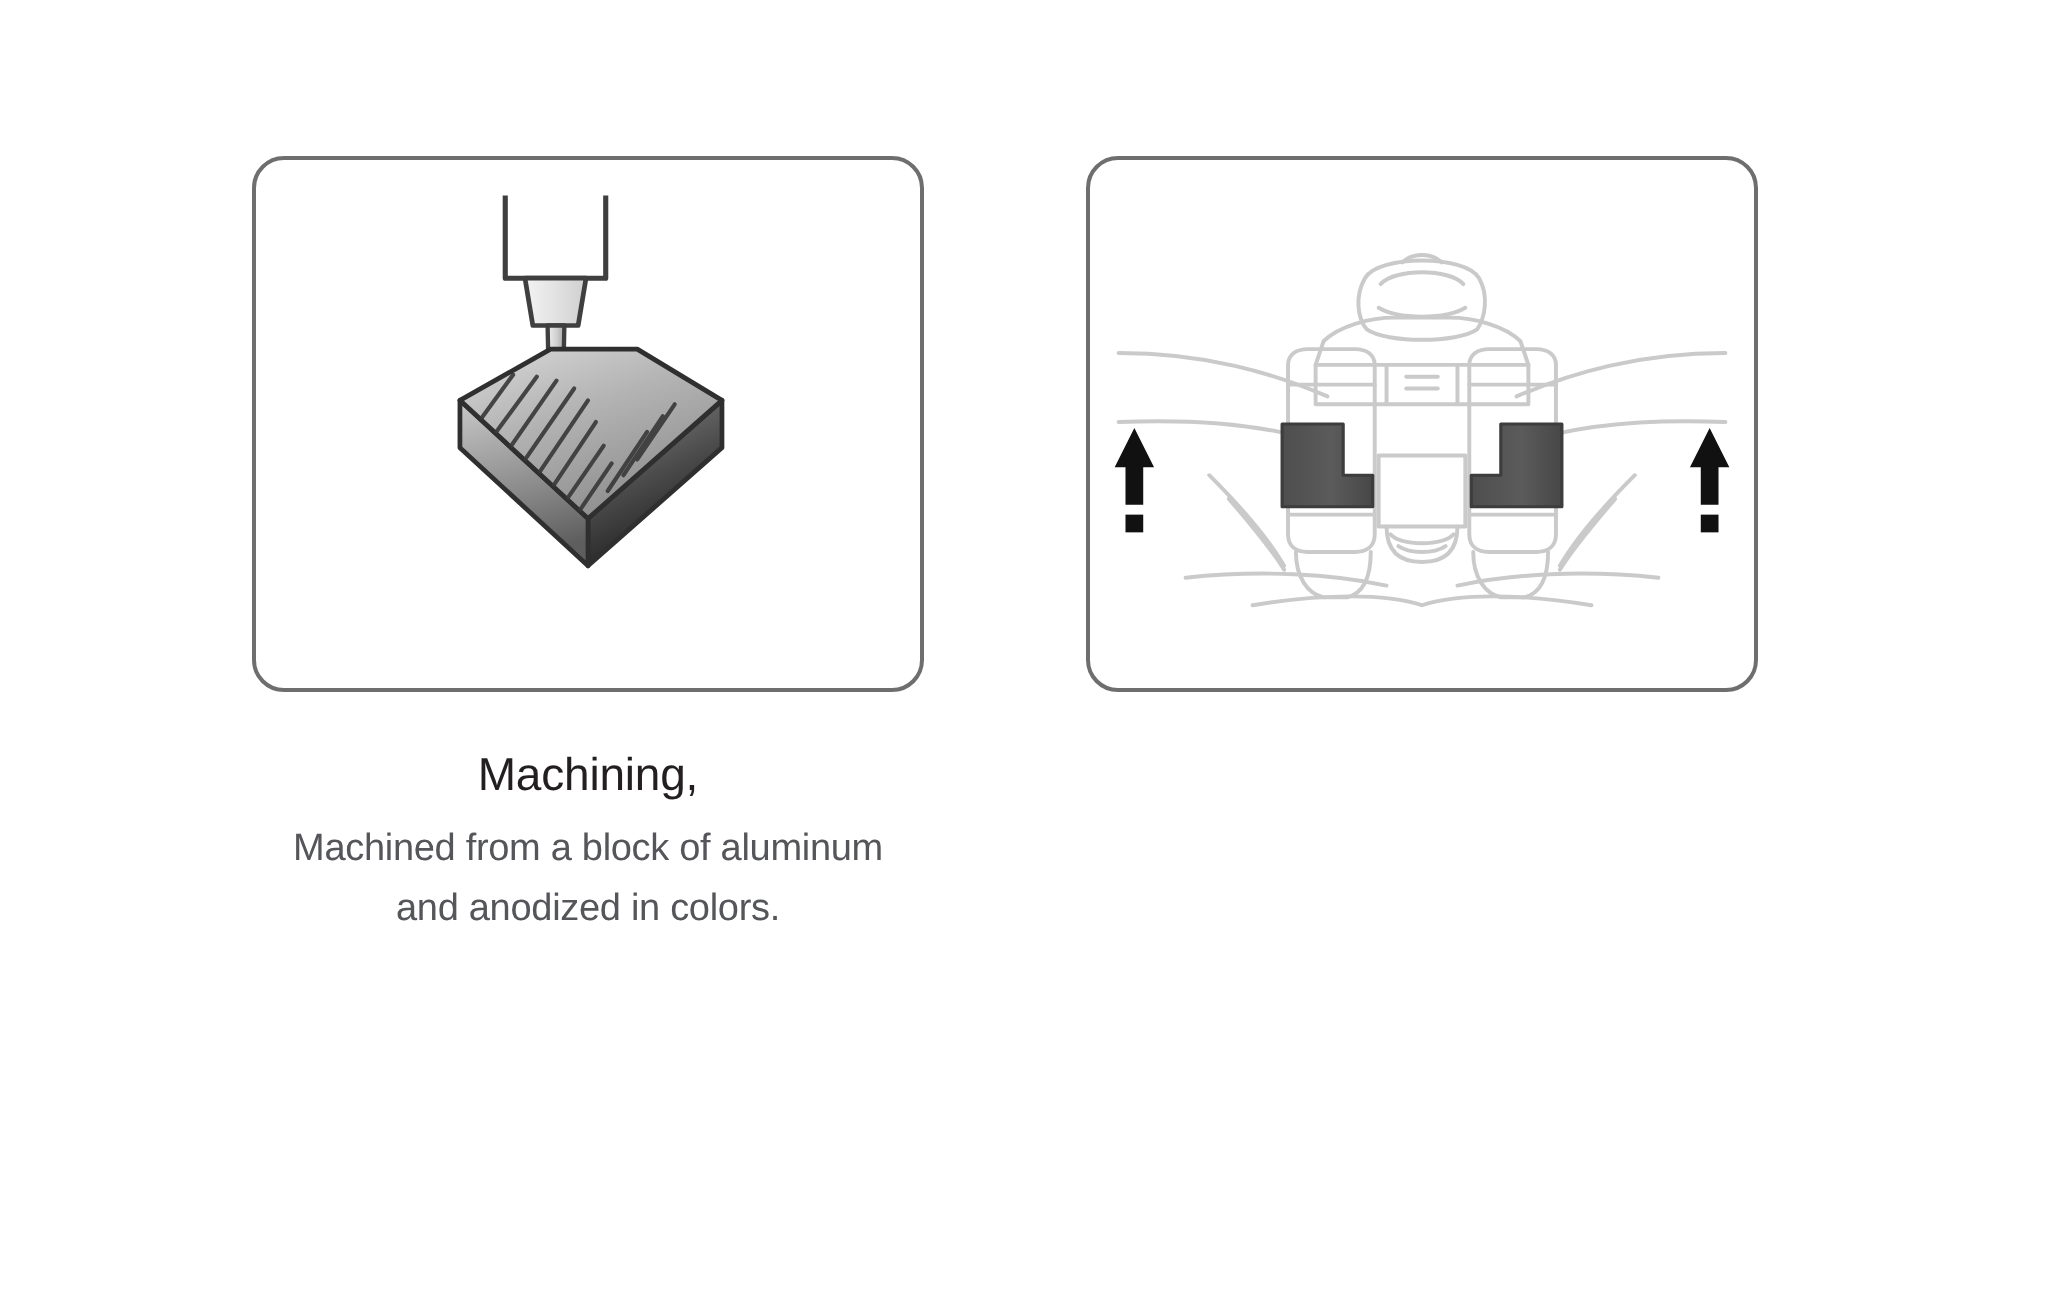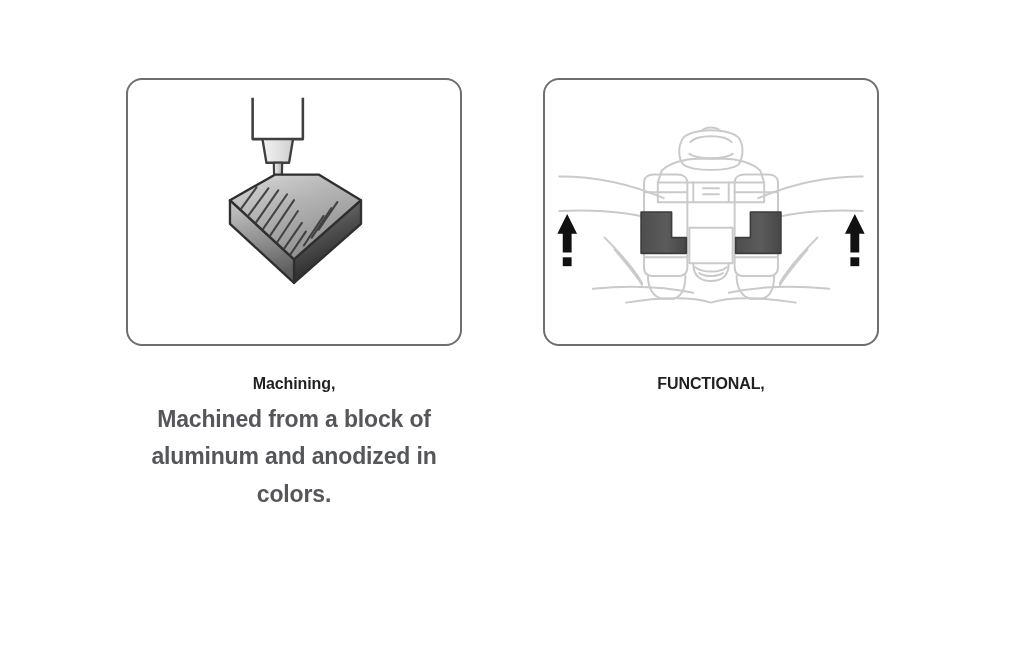--- a/index.html
+++ b/index.html
@@ -55,31 +55,31 @@
     height: 100%;
   }
 
   .caption {
     margin-top: 28px;
     width: 336px;
     text-align: center;
   }
   .caption-title {
     display: block;
-    font-size: 16px;
-    font-weight: bold;
+    font-size: 23px;
+    font-weight: normal;
     color: #231f20;
     line-height: 1.2;
     letter-spacing: -0.1px;
     margin-bottom: 8px;
   }
   .caption-body {
     display: block;
-    font-size: 23px;
-    font-weight: bold;
+    font-size: 19px;
+    font-weight: normal;
     color: #55565a;
     line-height: 1.62;
     letter-spacing: -0.15px;
     padding: 0 6px;
   }
 </style>
 </head>
 <body>
 
 <div class="page">
@@ -237,18 +237,17 @@
             <rect x="17.5" y="180" width="9" height="9"></rect>
           </g>
           <g fill="#111111">
             <path d="M 314 136 L 324 156 L 318.5 156 L 318.5 175 L 309.5 175 L 309.5 156 L 304 156 Z"></path>
             <rect x="309.5" y="180" width="9" height="9"></rect>
           </g>
         </svg>
       </div>
 
       <div class="caption">
-        <span class="caption-title">FUNCTIONAL,</span>
       </div>
     </div>
 
   </div>
 </div>
 
 </body></html>

